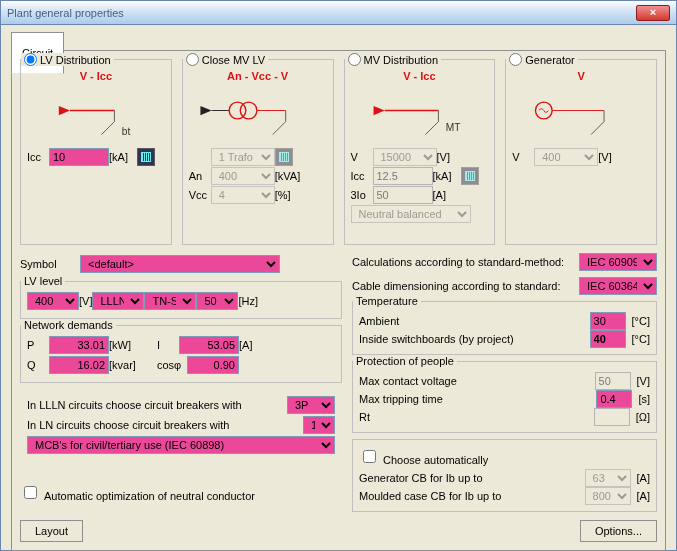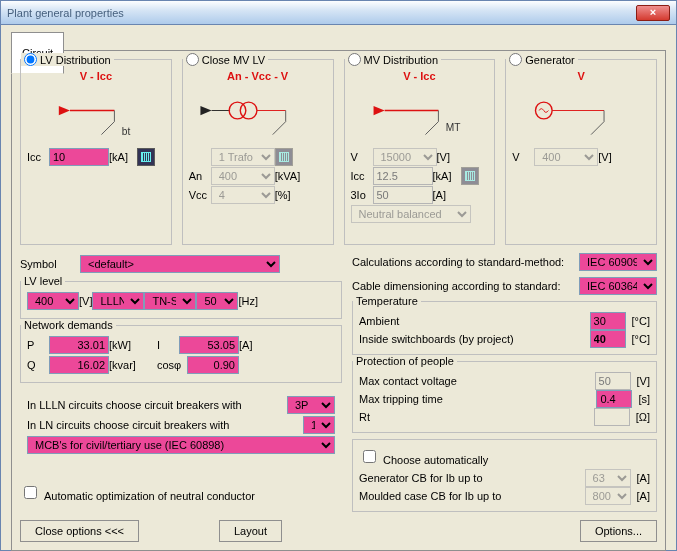--- a/index.html
+++ b/index.html
@@ -307,21 +307,20 @@
             <div class="stdrow">
               <span class="label">Moulded case CB for Ib up to</span>
               <select class="sel" disabled="" style="width:46px"><option>800</option></select>
               <span>[A]</span>
             </div>
           </fieldset>
         </div>
       </div>
 
       <div class="opts-row">
-        <button class="btn">Close options &lt;&lt;&lt;</button>
         <button class="btn">Layout</button>
         <span style="flex:1"></span>
         <button class="btn">Options...</button>
       </div>
 
     </div>
   </div>
 
 </div>
 

